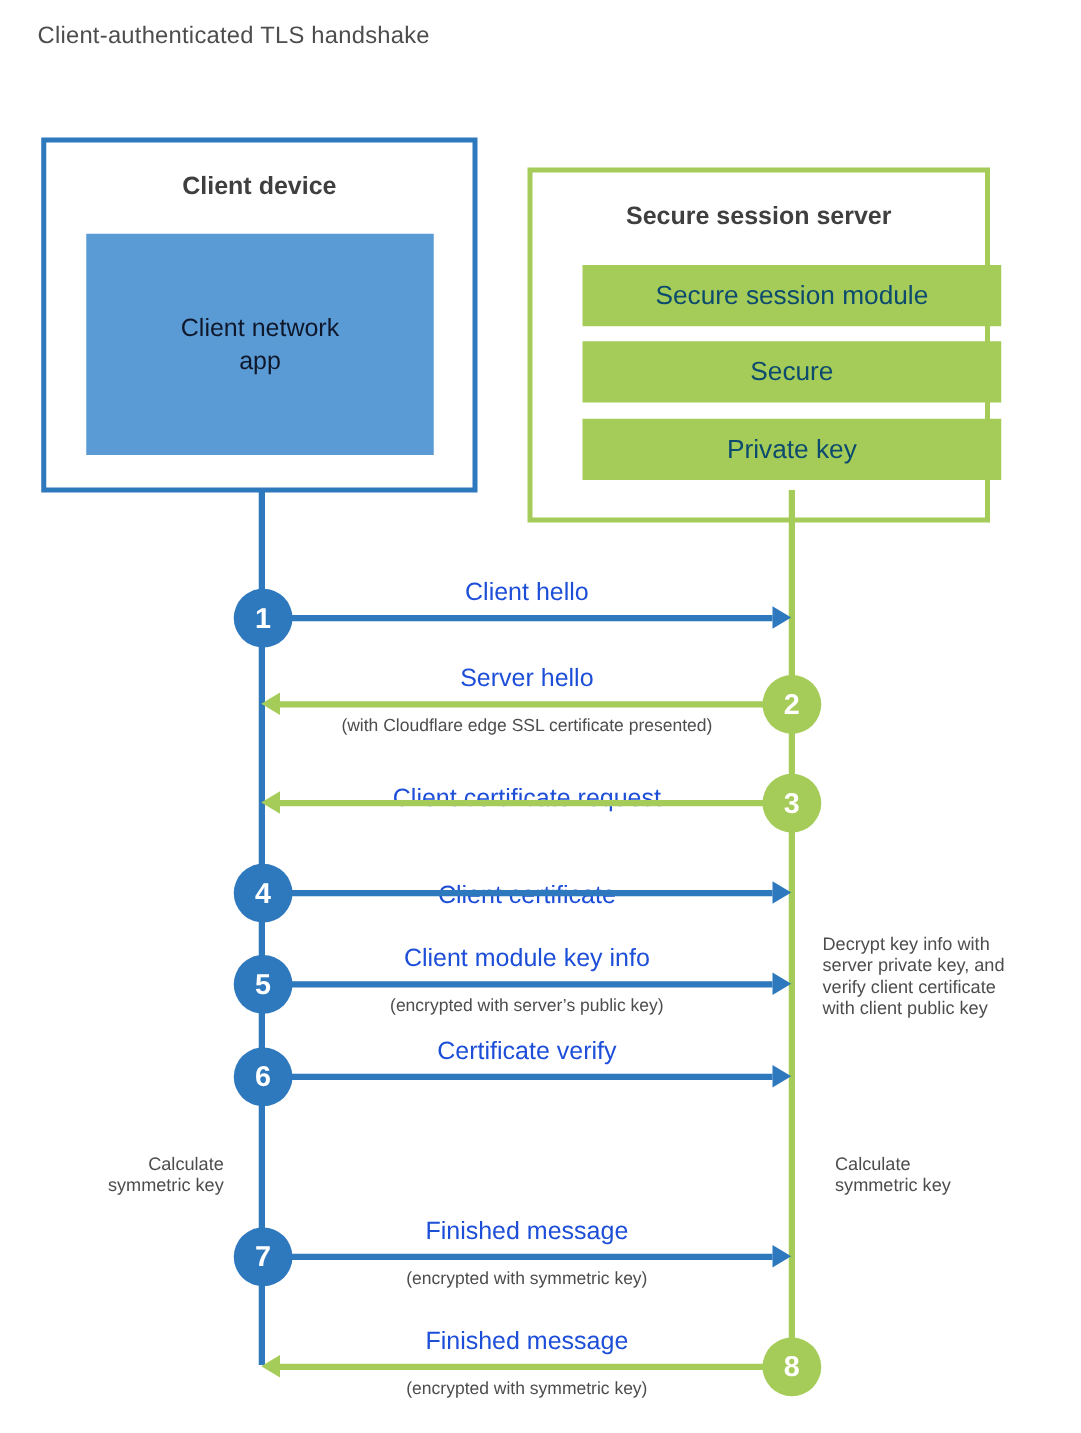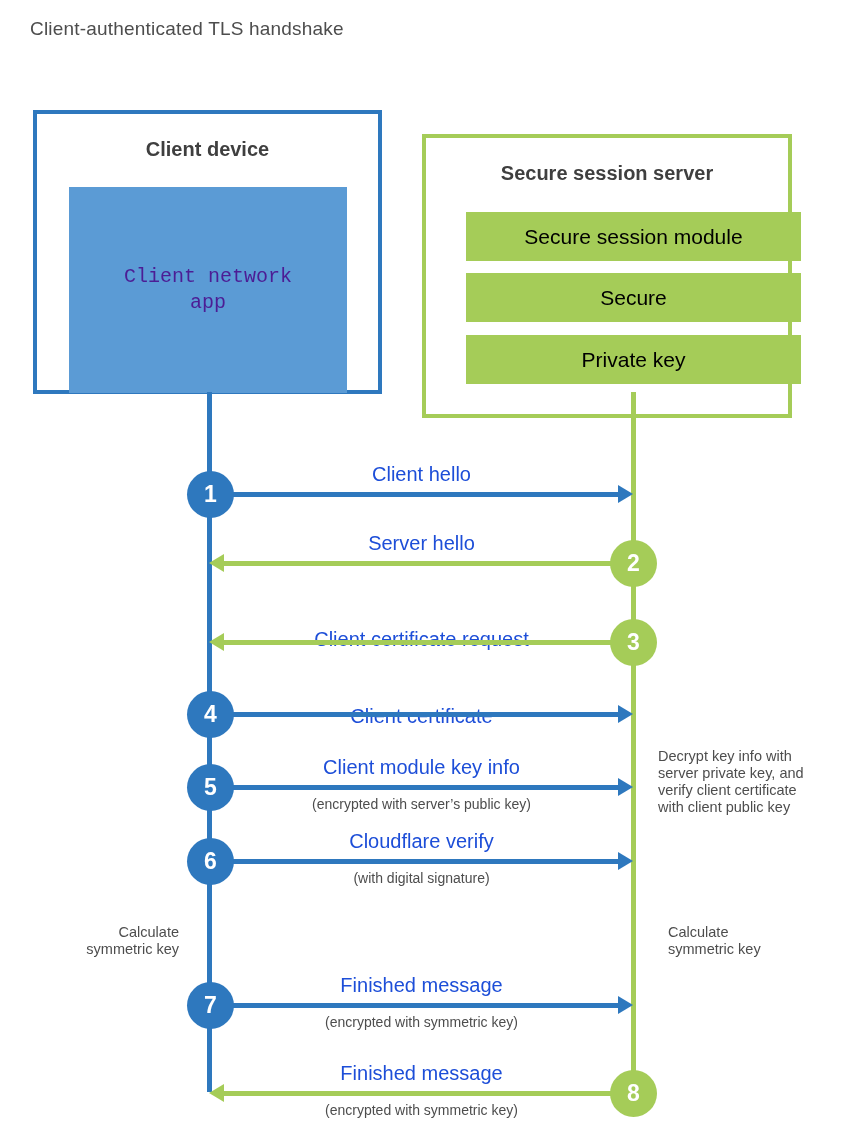--- a/index.html
+++ b/index.html
@@ -16,28 +16,28 @@
   }
   
   .actor-box{position:absolute;background:#ffffff;box-sizing:border-box;}
   .client-box{left:33px;top:110px;width:349px;height:284px;border:4px solid var(--blue,#2e78be);}
   .server-box{left:422px;top:110px;width:370px;height:284px;border:4px solid var(--green,#a5cc58);margin-top:24px;}
   .actor-title{
     position:absolute;left:0;right:0;top:24px;text-align:center;
     font-size:20px;font-weight:700;color:#3f3f3f;
   }
   .app-box{
-    position:absolute;left:32px;top:73px;width:278px;height:206px;
-    background:var(--bluefill,#5b9bd5);color:#4c1d95;
+    position:absolute;left:32px;top:73px;width:278px;height:177px;
+    background:var(--bluefill,#5b9bd5);color:#0f172a;
     display:flex;align-items:center;justify-content:center;text-align:center;
-    font-size:20px;line-height:26px;white-space:pre-line;font-family:Liberation Mono, monospace;
+    font-size:20px;line-height:26px;white-space:pre-line;
   }
   .module-bar{
     position:absolute;left:40px;width:335px;height:49px;
-    background:var(--green,#a5cc58);color:#000000;
+    background:var(--green,#a5cc58);color:#0c4a6e;
     display:flex;align-items:center;justify-content:center;
     font-size:21px;
   }
   
   .lifeline{position:absolute;width:5px;}
   .lifeline.blue{background:var(--blue,#2e78be);}
   .lifeline.green{background:var(--green,#a5cc58);}
   
   .circle{
     position:absolute;width:47px;height:47px;border-radius:50%;
@@ -90,42 +90,42 @@
   <div class="lifeline green" style="left:631px;top:392px;height:703px;"></div>
 
   <div class="slabel" style="top:463px;">Client hello</div>
   <div class="hline blue" style="left:212px;top:492px;width:406px;"></div>
   <div class="head right" style="left:618px;top:485px;"></div>
   <div class="circle blue" style="left:187px;top:471px;">1</div>
 
   <div class="slabel" style="top:532px;">Server hello</div>
   <div class="hline green" style="left:224px;top:561px;width:409px;"></div>
   <div class="head left" style="left:209px;top:554px;"></div>
+  <div class="ssub" style="top:572px;">(with Cloudflare edge SSL certificate presented)</div>
   <div class="circle green" style="left:610px;top:540px;">2</div>
 
   <div class="slabel" style="top:611px;margin-top:17px;">Client certificate request</div>
   <div class="hline green" style="left:224px;top:640px;width:409px;"></div>
   <div class="head left" style="left:209px;top:633px;"></div>
   <div class="circle green" style="left:610px;top:619px;">3</div>
 
   <div class="slabel" style="top:705px;">Client certificate</div>
   <div class="hline blue" style="left:212px;top:712px;width:406px;"></div>
   <div class="head right" style="left:618px;top:705px;"></div>
   <div class="circle blue" style="left:187px;top:691px;">4</div>
 
   <div class="slabel" style="top:756px;">Client module key info</div>
   <div class="hline blue" style="left:212px;top:785px;width:406px;"></div>
   <div class="head right" style="left:618px;top:778px;"></div>
   <div class="ssub" style="top:796px;">(encrypted with server’s public key)</div>
   <div class="circle blue" style="left:187px;top:764px;">5</div>
 
-  <div class="slabel" style="top:830px;">Cloudflare verify</div>
+  <div class="slabel" style="top:830px;">Certificate verify</div>
   <div class="hline blue" style="left:212px;top:859px;width:406px;"></div>
   <div class="head right" style="left:618px;top:852px;"></div>
-  <div class="ssub" style="top:870px;">(with digital signature)</div>
   <div class="circle blue" style="left:187px;top:838px;">6</div>
 
   <div class="note" style="left:658px;top:748px;width:175px;text-align:left;">Decrypt key info with
 server private key, and
 verify client certificate
 with client public key</div>
   <div class="note" style="left:60px;top:924px;width:119px;text-align:right;">Calculate
 symmetric key</div>
   <div class="note" style="left:668px;top:924px;width:130px;text-align:left;">Calculate
 symmetric key</div>

